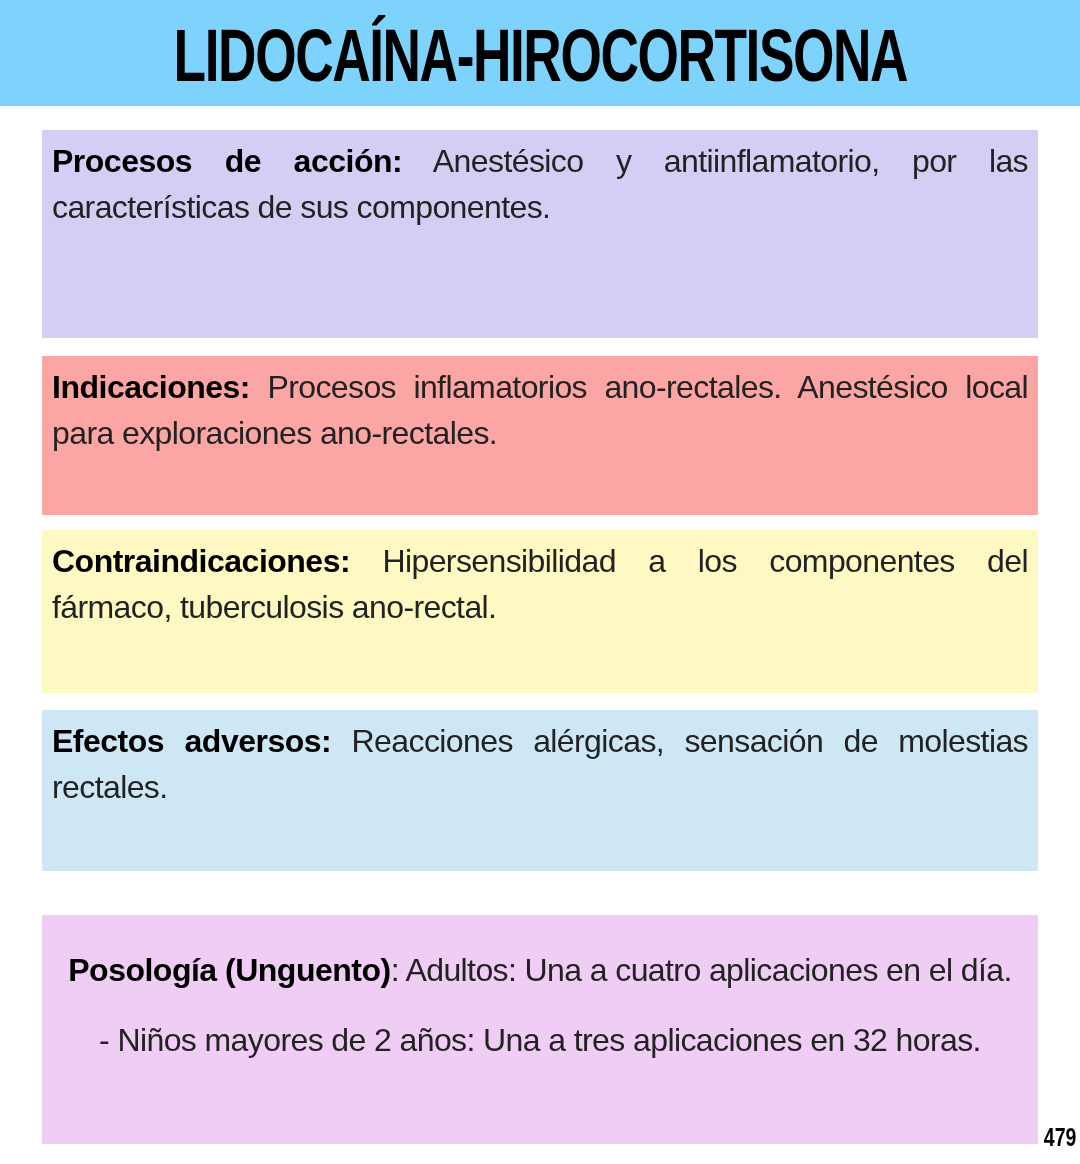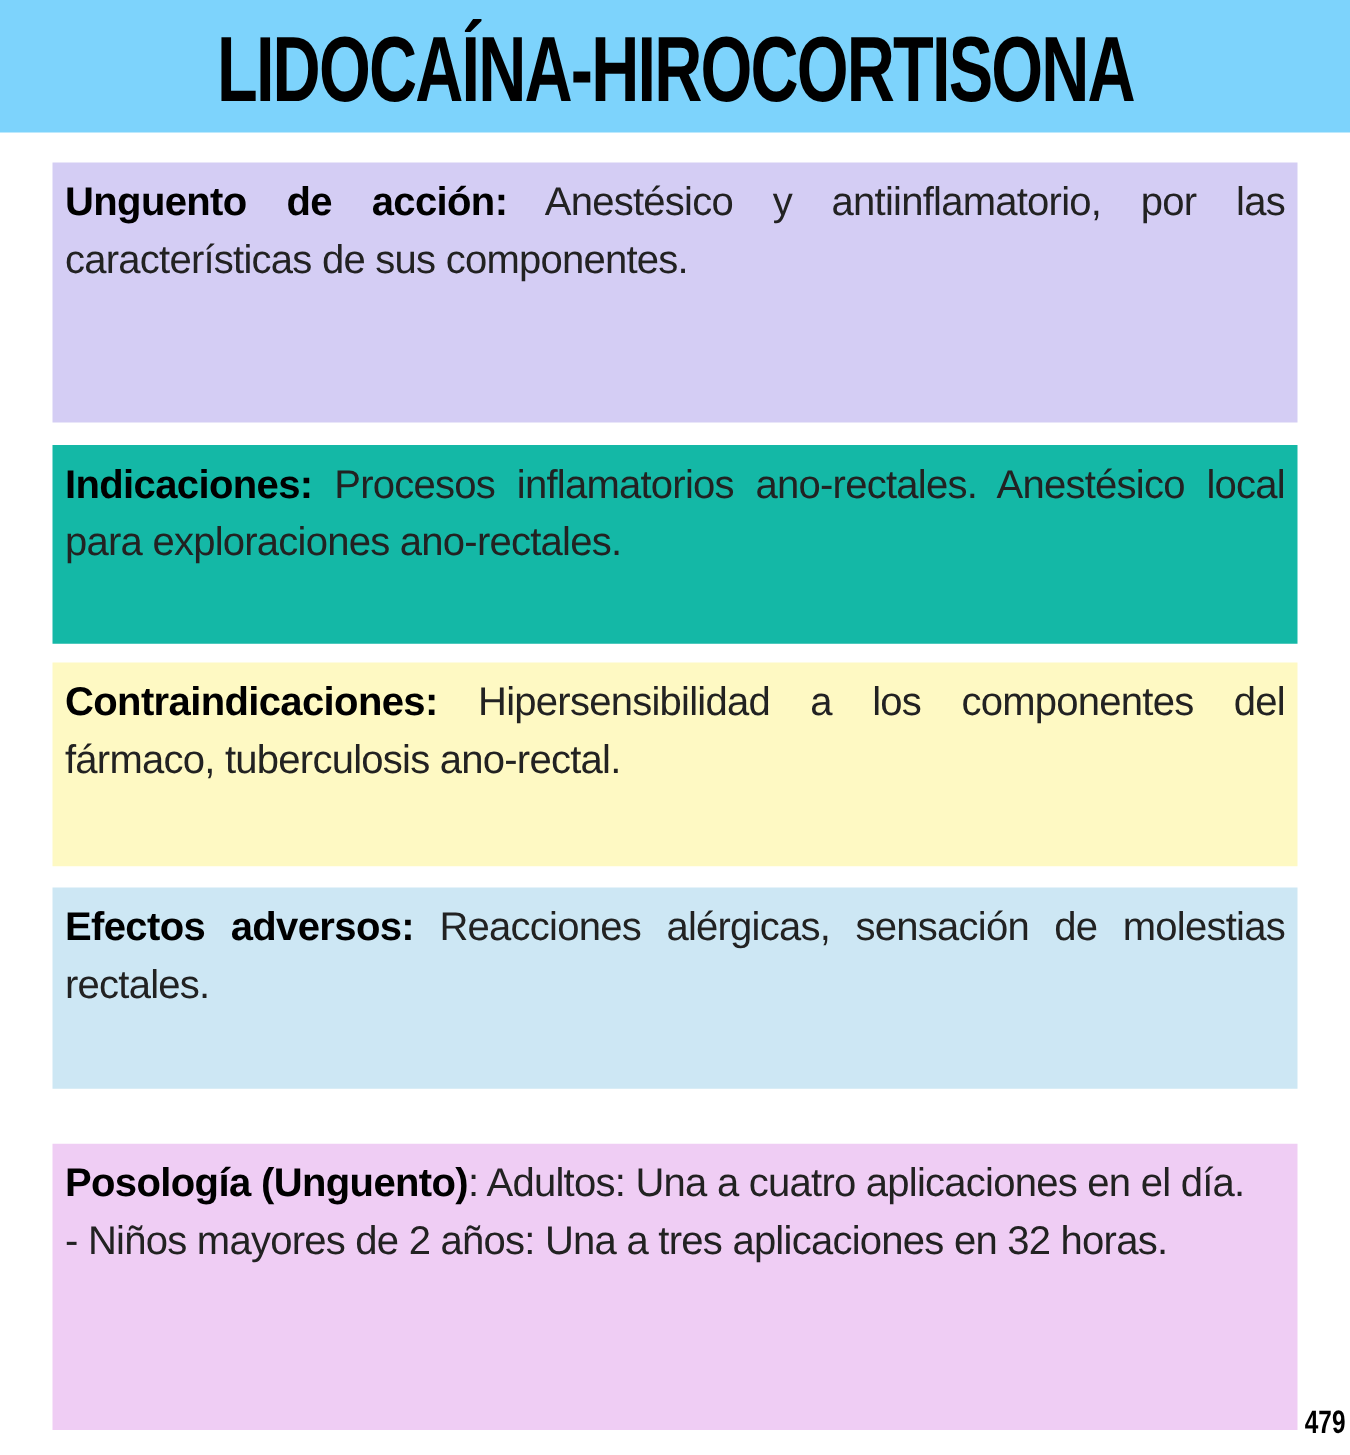--- a/index.html
+++ b/index.html
@@ -54,46 +54,46 @@
     }
     .box p.justify-last {
       text-align-last: left;
     }
     .label {
       font-weight: bold;
       color: #000000;
       letter-spacing: -0.5px;
     }
     .box-mecanismo { top: 130px; height: 208px; background: #d4cdf4; }
-    .box-indicaciones { top: 356px; height: 159px; background: #14b8a6; }
+    .box-indicaciones { top: 356px; height: 159px; background: #fca5a5; }
     .box-contra { top: 530px; height: 163px; background: #fef9c3; }
     .box-efectos { top: 710px; height: 161px; background: #cde7f4; }
     .box-posologia { top: 915px; height: 229px; background: #efcdf4; }
-    .box-posologia p { text-align: left; }
+    .box-posologia p { text-align: center; margin-top: 24px; }
     .page-number {
       position: absolute;
       right: 4px;
       top: 1124px;
       font-weight: bold;
       font-size: 26px;
       color: #000;
       transform: scaleX(0.75);
       transform-origin: right center;
       line-height: 1;
     }
   </style>
 </head>
 <body>
 
 <div class="header">
   <div class="title">LIDOCAÍNA-HIROCORTISONA</div>
 </div>
 
 <div class="box box-mecanismo">
-  <p class="justify-last"><span class="label">Unguento de acción:</span><span> Anestésico y antiinflamatorio, por las características de sus componentes.</span></p>
+  <p class="justify-last"><span class="label">Procesos de acción:</span><span> Anestésico y antiinflamatorio, por las características de sus componentes.</span></p>
 </div>
 
 <div class="box box-indicaciones">
   <p class="justify-last"><span class="label">Indicaciones:</span><span>  Procesos inflamatorios ano-rectales. Anestésico local para exploraciones ano-rectales.</span></p>
 </div>
 
 <div class="box box-contra">
   <p class="justify-last"><span class="label">Contraindicaciones:</span><span> Hipersensibilidad a los componentes del fármaco, tuberculosis ano-rectal.</span></p>
 </div>
 

